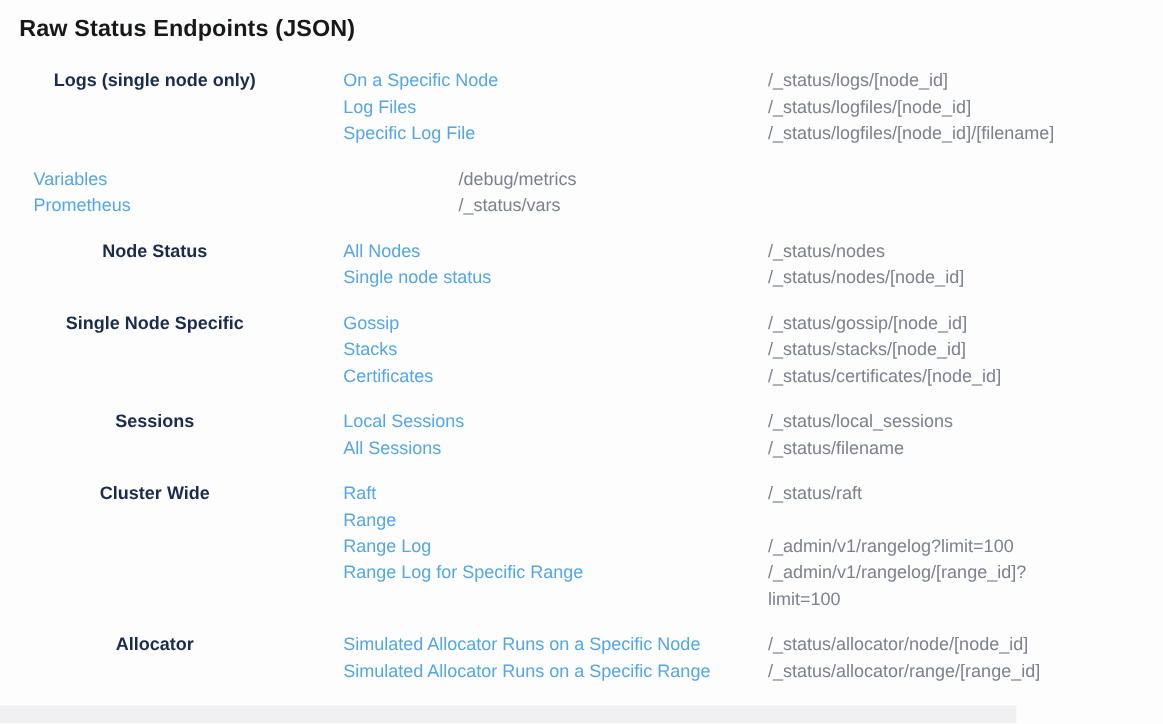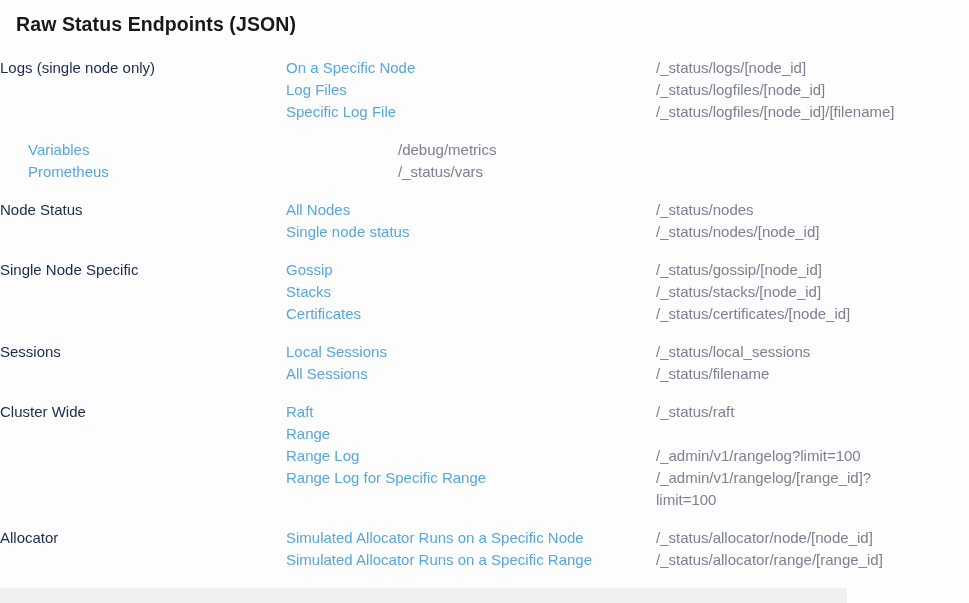--- a/index.html
+++ b/index.html
@@ -25,34 +25,33 @@
   }
   .endpoints-table {
     display: block;
   }
   .section-row {
     display: grid;
     grid-template-columns: 258px 1fr;
     margin-bottom: 16px;
   }
   .section-category {
-    text-align: left;
+    text-align: center;
     font-size: 15px;
-    font-weight: 400;
+    font-weight: 700;
     color: var(--category-color, #1b2b4d);
     line-height: 22px;
   }
   .section-entries {
     padding-left: 28px;
   }
   .endpoint-row {
     display: grid;
     grid-template-columns: 354px 1fr;
     line-height: 22px;
-    gap: 16px;
   }
   .endpoint-link {
     font-size: 15px;
     color: var(--link-color, #55a6e5);
     text-decoration: none;
     cursor: pointer;
   }
   .endpoint-path {
     font-size: 15px;
     color: var(--path-color, #7b818e);

